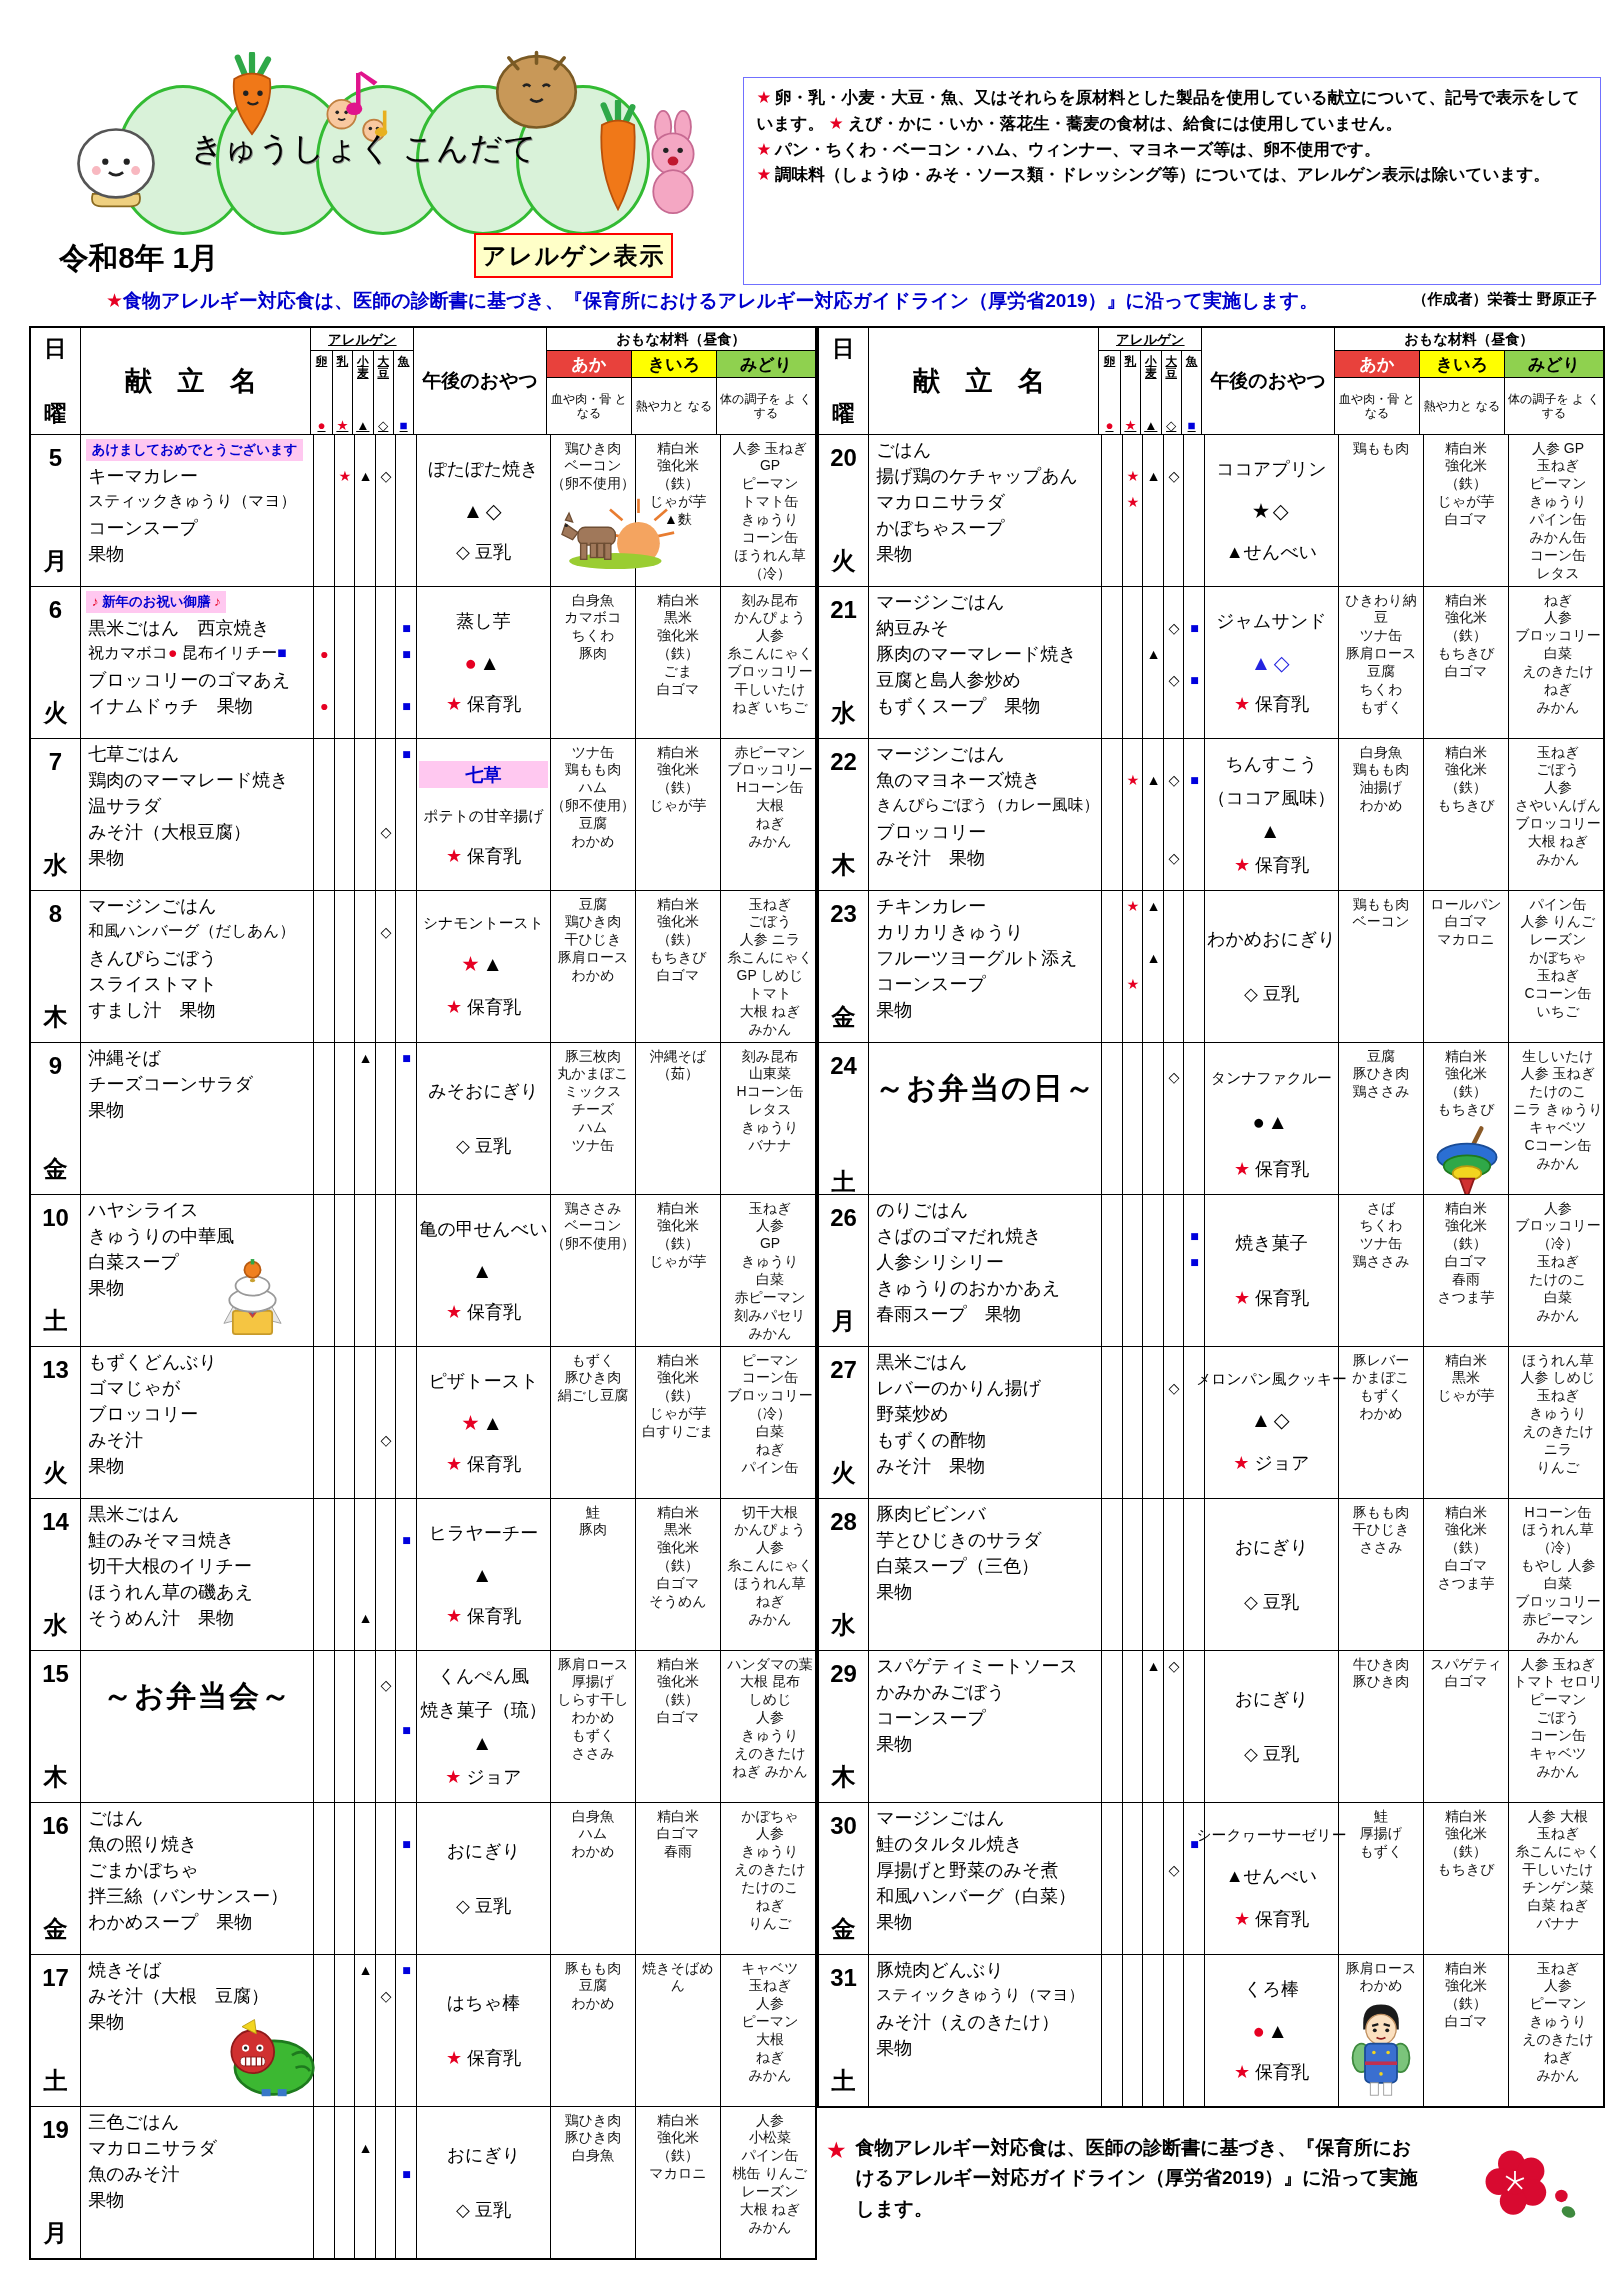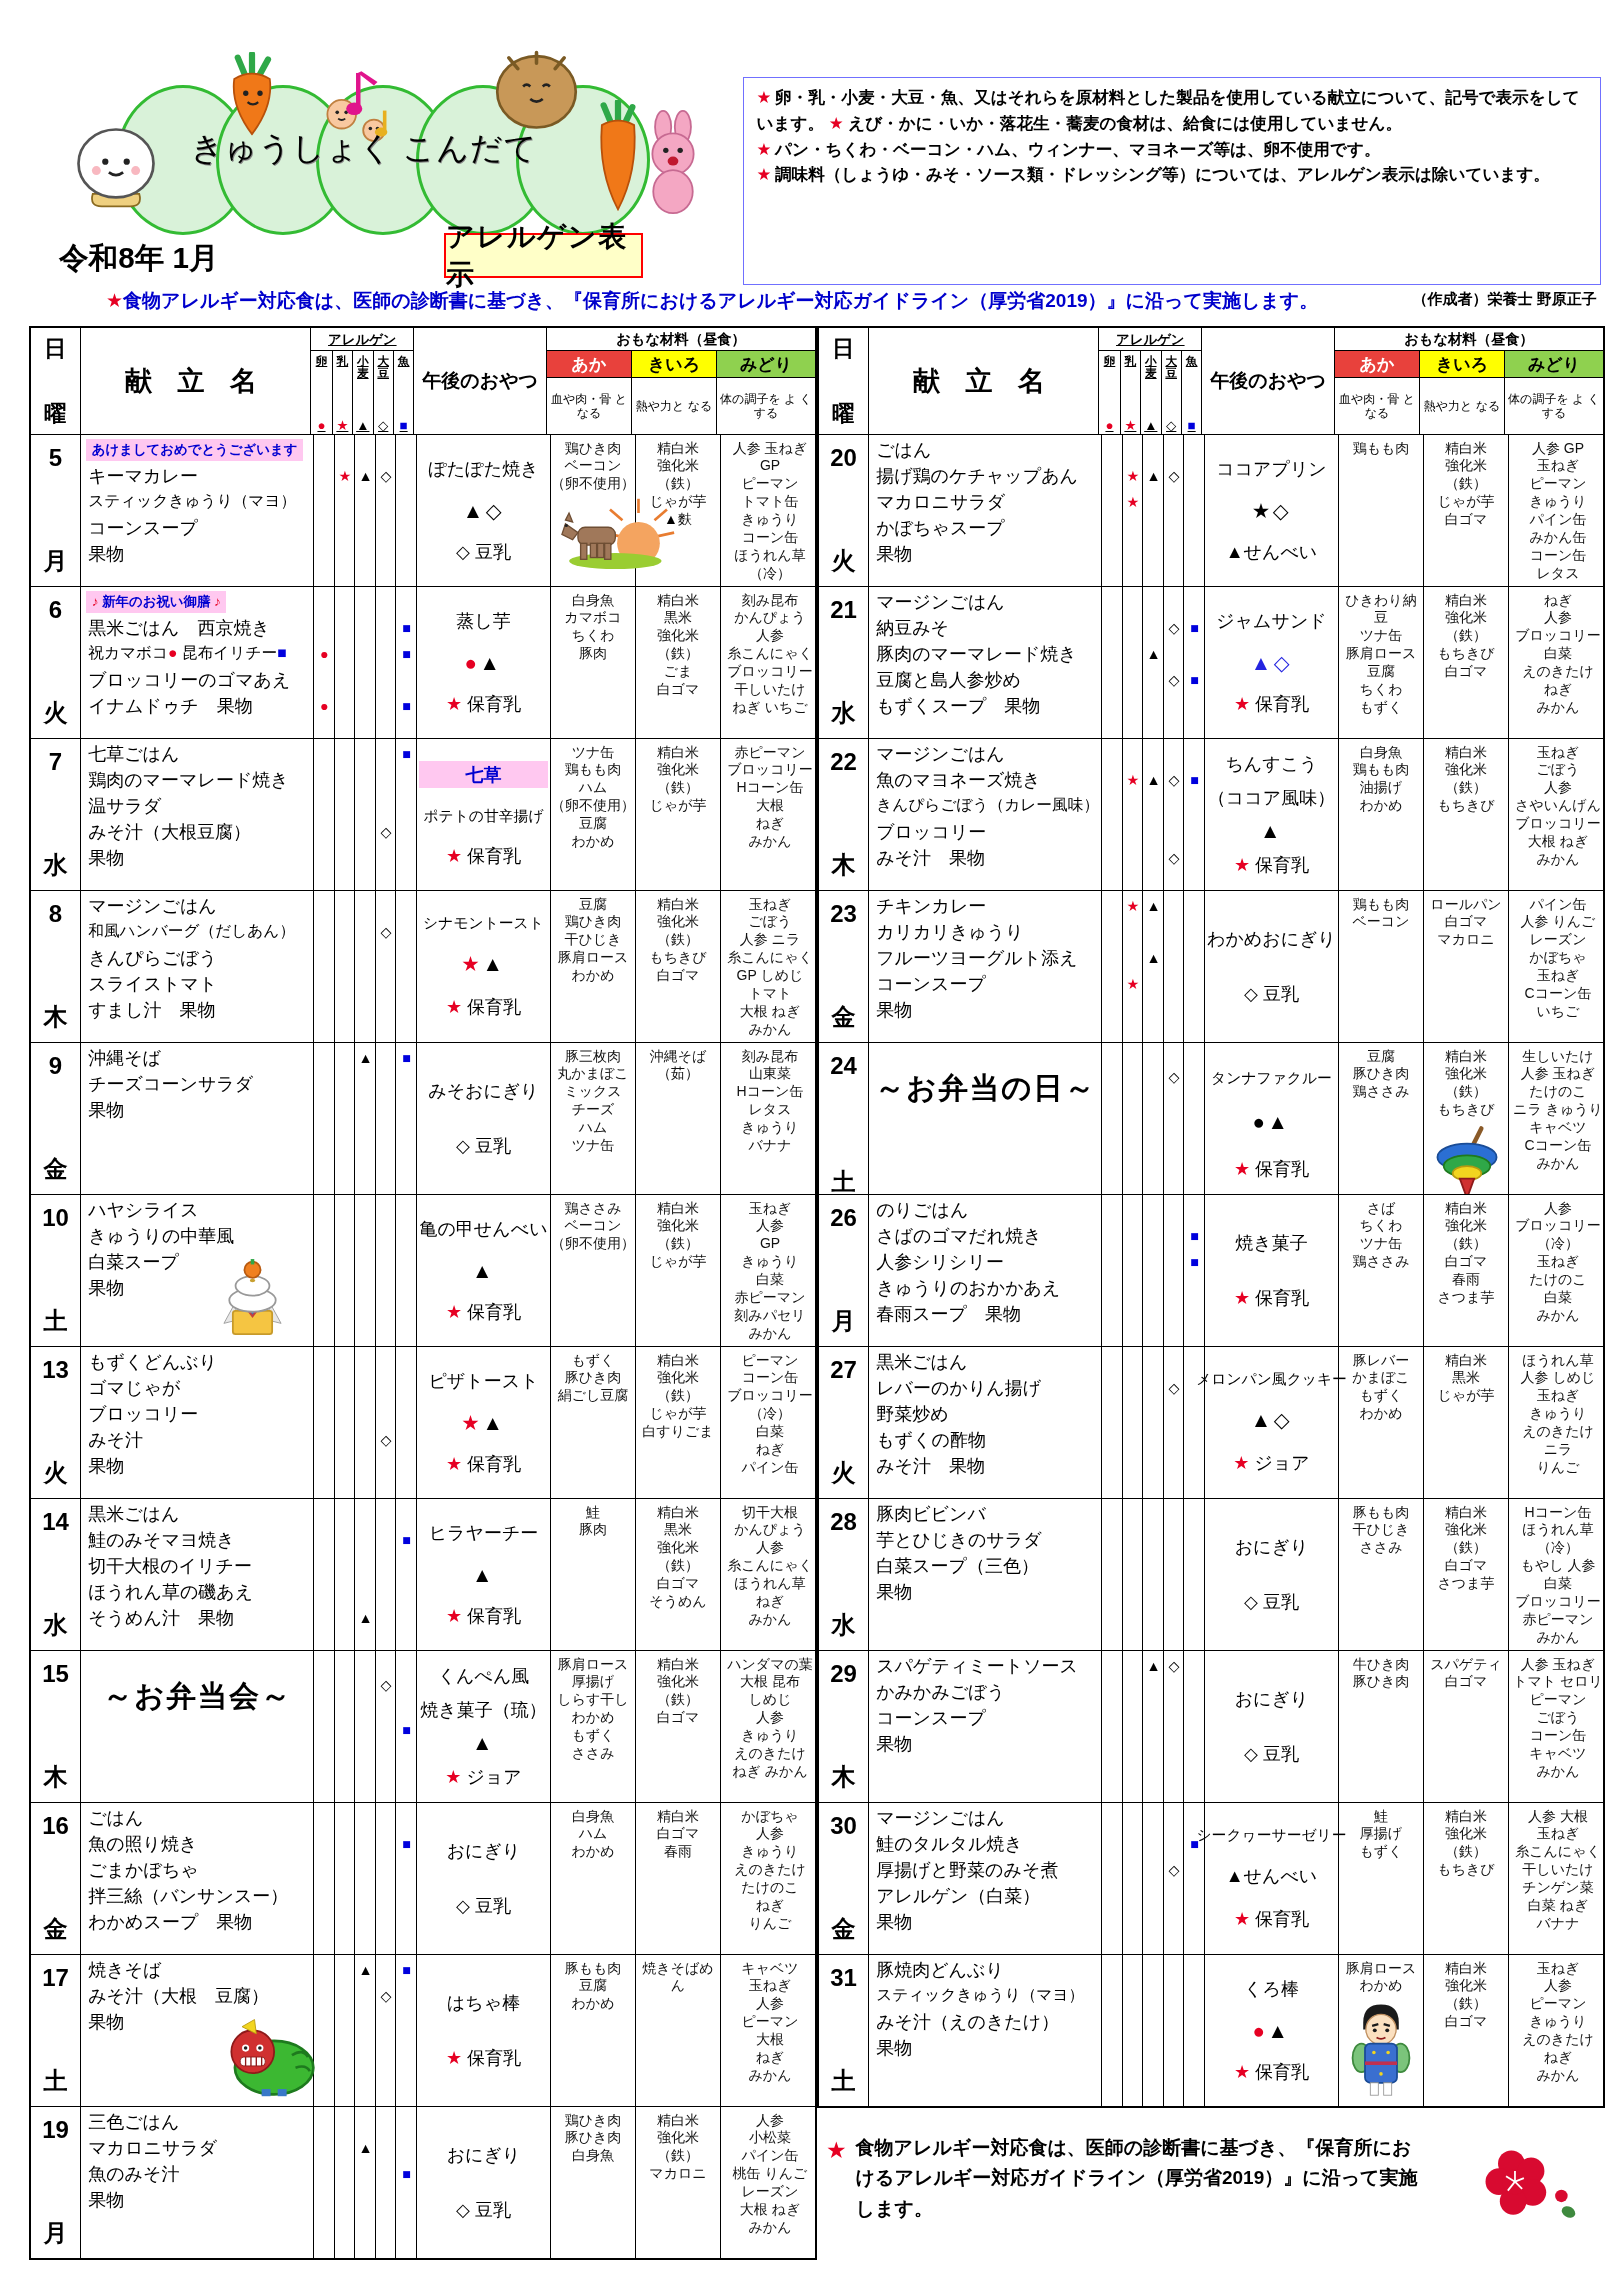--- a/index.html
+++ b/index.html
@@ -14,21 +14,21 @@
   .scallops i:first-child{margin-left:0;}
   .main-title{position:absolute;left:122px;top:127px;width:484px;text-align:center;font-size:32px;font-weight:normal;letter-spacing:0.9px;text-shadow:0.9px 0.9px 0 #888;}
   .char{position:absolute;}
   #c-riceball{left:66px;top:124px;}
   #c-carrot{left:220px;top:52px;}
   #c-note{left:322px;top:64px;}
   #c-potato{left:491px;top:47px;}
   #c-carrot2{left:591px;top:100px;}
   #c-rabbit{left:638px;top:109px;}
   .date-txt{position:absolute;left:59px;top:238px;font-size:29.6px;font-weight:bold;}
-  .alg-box{position:absolute;left:444px;top:233px;width:199px;height:45px;background:#FFFFC8;border:2.7px solid #FF0000;display:flex;align-items:center;justify-content:center;font-size:28px;font-weight:bold;letter-spacing:1.8px;}
+  .alg-box{position:absolute;left:474px;top:233px;width:199px;height:45px;background:#FFFFC8;border:2.7px solid #FF0000;display:flex;align-items:center;justify-content:center;font-size:24px;font-weight:bold;letter-spacing:1.8px;}
   .notice{position:absolute;left:743px;top:77px;width:858px;height:208px;border:1.8px solid #7070FF;padding:7.2px 12.5px 3.6px 12.5px;}
   .n-head{text-align:center;color:#0000CC;font-weight:bold;font-size:19.7px;margin-bottom:5.4px;}
   .n-line{font-size:16.6px;font-weight:bold;line-height:1.55;}
   .n-line .bullet{color:#E60023;margin-right:3.6px;}
   .subline{position:absolute;left:106px;top:288px;width:1505px;font-size:19px;font-weight:bold;color:#0000CC;}
   .author{position:absolute;right:14.3px;top:1.8px;color:#000;font-size:15px;font-weight:bold;}
 
   
   .tables{position:absolute;left:29px;top:326px;display:flex;}
   .cal{width:788px;border:2.2px solid #000;background:#fff;}
@@ -1311,21 +1311,21 @@
                 <i></i>
                 <i></i>
                 <i></i>
                 <i></i>
               </div>
               <div class="ml" style="grid-row:1">マージンごはん</div>
               <div class="ml" style="grid-row:2">鮭のタルタル焼き</div>
               <div class="mk" style="grid-row:2;grid-column:6;color:#0000DD">■</div>
               <div class="ml" style="grid-row:3">厚揚げと野菜のみそ煮</div>
               <div class="mk" style="grid-row:3;grid-column:5;color:#000000">◇</div>
-              <div class="ml" style="grid-row:4">アレルゲン（白菜）</div>
+              <div class="ml" style="grid-row:4">和風ハンバーグ（白菜）</div>
               <div class="ml" style="grid-row:5">果物</div>
             </div>
             <div class="snack">
               <div class="ln small">シークヮーサーゼリー</div>
               <div class="ln"><span class="s-k">▲</span>せんべい</div>
               <div class="ln"><span class="s-r">★</span> 保育乳</div>
             </div>
             <div class="ing red">
               <div>鮭</div>
               <div>厚揚げ</div>

